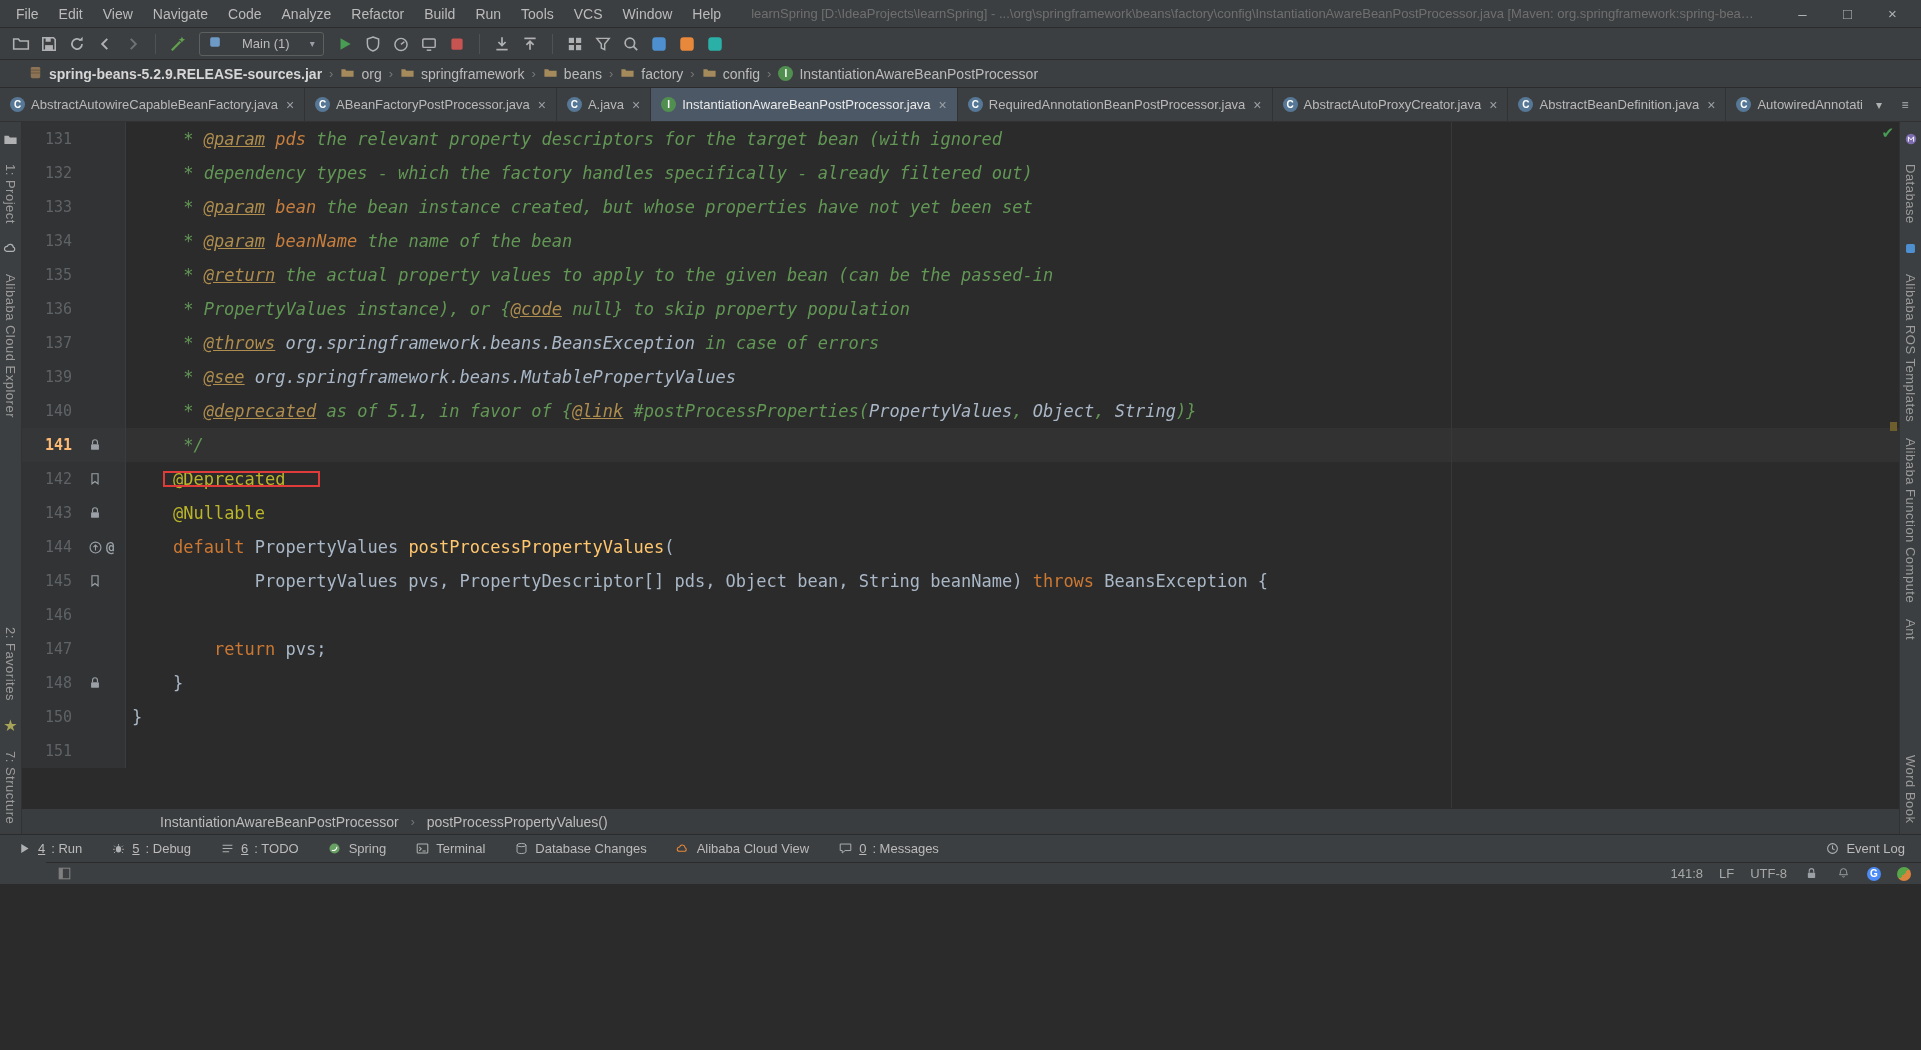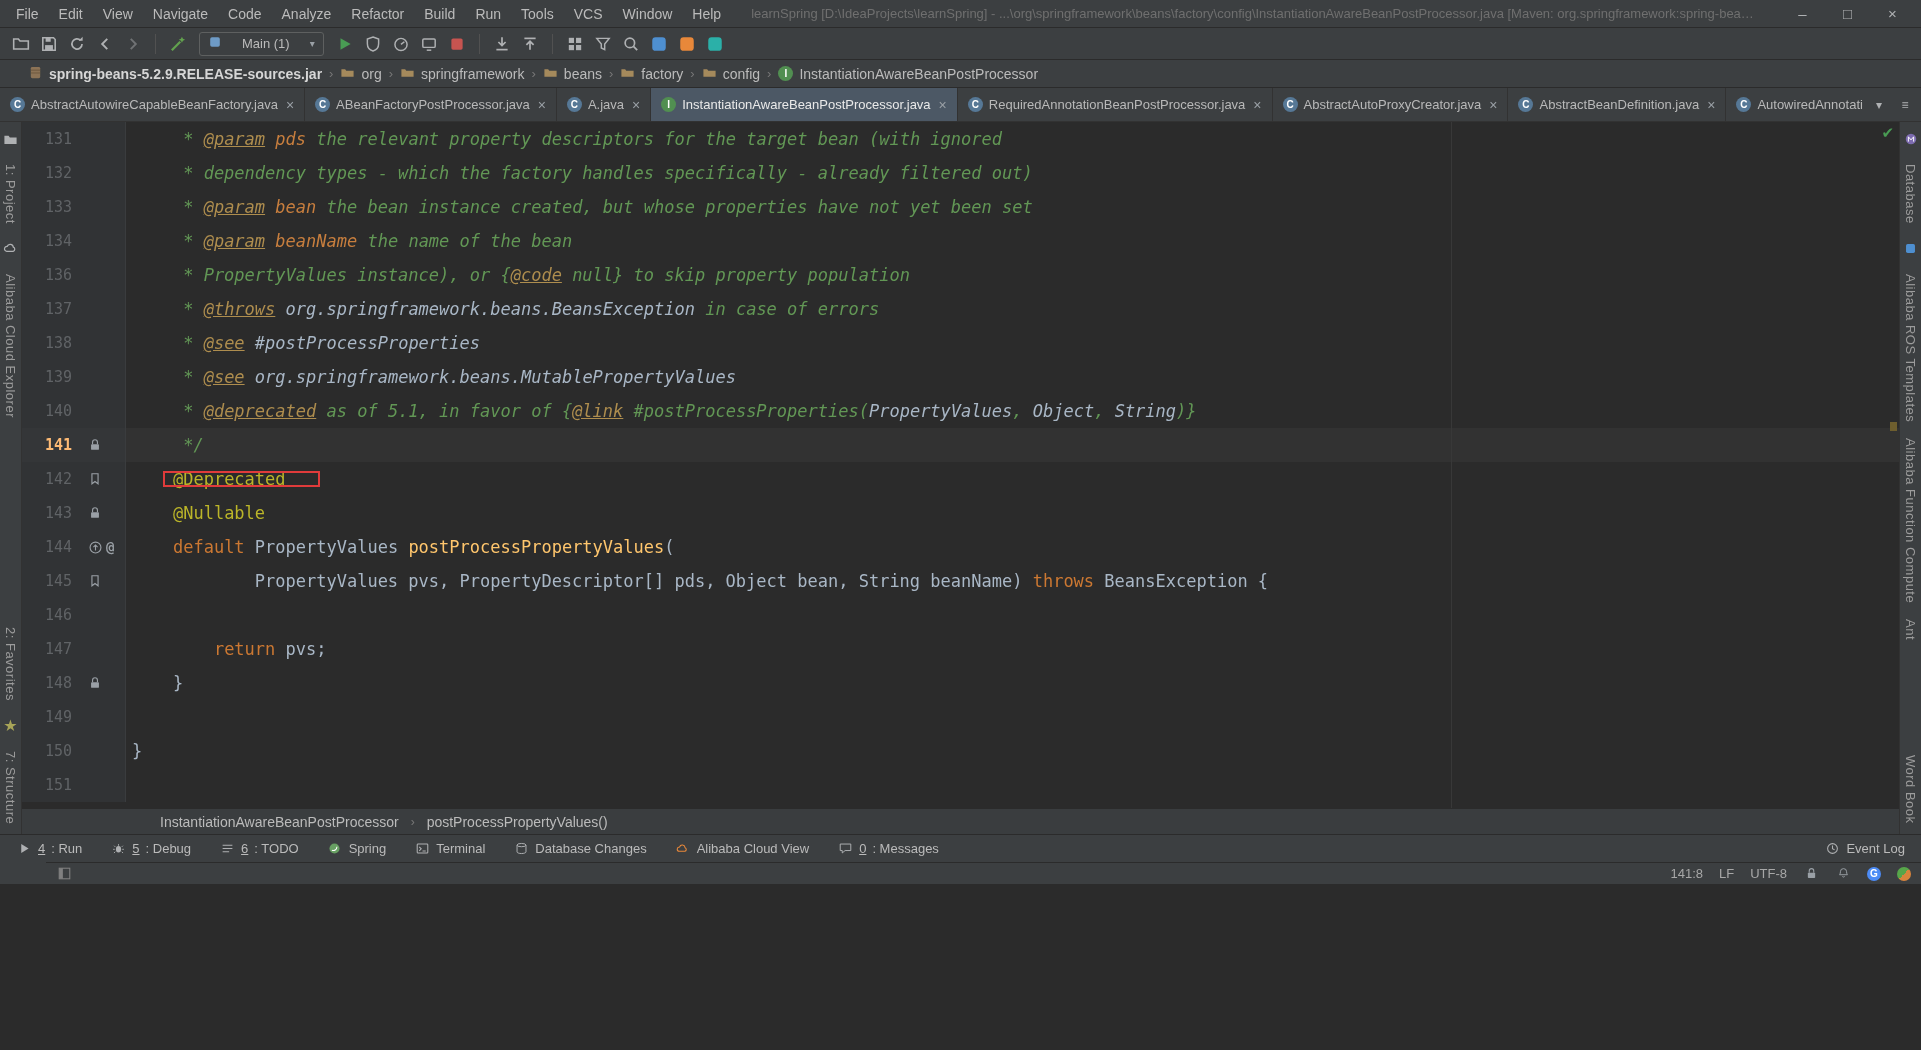--- a/index.html
+++ b/index.html
@@ -370,23 +370,23 @@
         <span class="vlabel">7: Structure</span>
       </div>
 
     <div class="editor-col">
       <div class="editor">
         <div class="code" id="code">
             <div class="cl"><span class="ln">131</span><span class="gic"></span><span class="ct"><span class="sg-doc">     * </span><span class="sg-tag">@param</span><span class="sg-doc"> </span><span class="sg-val">pds</span><span class="sg-doc"> the relevant property descriptors for the target bean (with ignored</span></span></div>
             <div class="cl"><span class="ln">132</span><span class="gic"></span><span class="ct"><span class="sg-doc">     * dependency types - which the factory handles specifically - already filtered out)</span></span></div>
             <div class="cl"><span class="ln">133</span><span class="gic"></span><span class="ct"><span class="sg-doc">     * </span><span class="sg-tag">@param</span><span class="sg-doc"> </span><span class="sg-val">bean</span><span class="sg-doc"> the bean instance created, but whose properties have not yet been set</span></span></div>
             <div class="cl"><span class="ln">134</span><span class="gic"></span><span class="ct"><span class="sg-doc">     * </span><span class="sg-tag">@param</span><span class="sg-doc"> </span><span class="sg-val">beanName</span><span class="sg-doc"> the name of the bean</span></span></div>
+            <div class="cl"><span class="ln">135</span><span class="gic"></span><span class="ct"><span class="sg-doc">     * </span><span class="sg-tag">@return</span><span class="sg-doc"> the actual property values to apply to the given bean (can be the passed-in</span></span></div>
             <div class="cl"><span class="ln">136</span><span class="gic"></span><span class="ct"><span class="sg-doc">     * PropertyValues instance), or {</span><span class="sg-tag">@code</span><span class="sg-doc"> null} to skip property population</span></span></div>
             <div class="cl"><span class="ln">137</span><span class="gic"></span><span class="ct"><span class="sg-doc">     * </span><span class="sg-tag">@throws</span><span class="sg-doc"> </span><span class="sg-ref">org.springframework.beans.BeansException</span><span class="sg-doc"> in case of errors</span></span></div>
-            <div class="cl"><span class="ln">138</span><span class="gic"></span><span class="ct"><span class="sg-doc">     * </span><span class="sg-tag">@see</span><span class="sg-doc"> </span><span class="sg-ref">#postProcessProperties</span></span></div>
             <div class="cl"><span class="ln">139</span><span class="gic"></span><span class="ct"><span class="sg-doc">     * </span><span class="sg-tag">@see</span><span class="sg-doc"> </span><span class="sg-ref">org.springframework.beans.MutablePropertyValues</span></span></div>
             <div class="cl"><span class="ln">140</span><span class="gic"></span><span class="ct"><span class="sg-doc">     * </span><span class="sg-tag">@deprecated</span><span class="sg-doc"> as of 5.1, in favor of {</span><span class="sg-tag">@link</span><span class="sg-doc"> #postProcessProperties(</span><span class="sg-ref">PropertyValues</span><span class="sg-doc">, </span><span class="sg-ref">Object</span><span class="sg-doc">, </span><span class="sg-ref">String</span><span class="sg-doc">)}</span></span></div>
             <div class="cl active"><span class="ln">141</span><span class="gic"><span class="ico"><svg width="14" height="14" viewBox="0 0 16 16">
                     <rect x="3.5" y="7" width="9" height="6.5" rx="1" fill="#9AA0A6"></rect>
                     <path d="M5.2 7V4.8a2.8 2.8 0 0 1 5.6 0V7" fill="none" stroke="#9AA0A6" stroke-width="1.3"></path>
                   </svg></span></span><span class="ct"><span class="sg-doc">     */</span></span></div>
             <div class="cl"><span class="ln">142</span><span class="gic"><span class="ico"><svg width="14" height="14" viewBox="0 0 16 16">
                     <path d="M4.5 2h7v11.5L8 10.8l-3.5 2.7z" fill="none" stroke="#9AA0A6" stroke-width="1.3"></path>
                   </svg></span></span><span class="ct"><span class="sg-pln">    </span><span class="sg-ann redbox">@Deprecated</span></span></div>
             <div class="cl"><span class="ln">143</span><span class="gic"><span class="ico"><svg width="14" height="14" viewBox="0 0 16 16">
@@ -399,21 +399,20 @@
                   </svg></span><span class="at-glyph">@</span></span><span class="ct"><span class="sg-pln">    </span><span class="sg-kw">default</span><span class="sg-pln"> PropertyValues </span><span class="sg-mth">postProcessPropertyValues</span><span class="sg-pln">(</span></span></div>
             <div class="cl"><span class="ln">145</span><span class="gic"><span class="ico"><svg width="14" height="14" viewBox="0 0 16 16">
                     <path d="M4.5 2h7v11.5L8 10.8l-3.5 2.7z" fill="none" stroke="#9AA0A6" stroke-width="1.3"></path>
                   </svg></span></span><span class="ct"><span class="sg-pln">            PropertyValues pvs, PropertyDescriptor[] pds, Object bean, String beanName) </span><span class="sg-kw">throws</span><span class="sg-pln"> BeansException {</span></span></div>
             <div class="cl"><span class="ln">146</span><span class="gic"></span><span class="ct"></span></div>
             <div class="cl"><span class="ln">147</span><span class="gic"></span><span class="ct"><span class="sg-pln">        </span><span class="sg-kw">return</span><span class="sg-pln"> pvs;</span></span></div>
             <div class="cl"><span class="ln">148</span><span class="gic"><span class="ico"><svg width="14" height="14" viewBox="0 0 16 16">
                     <rect x="3.5" y="7" width="9" height="6.5" rx="1" fill="#9AA0A6"></rect>
                     <path d="M5.2 7V4.8a2.8 2.8 0 0 1 5.6 0V7" fill="none" stroke="#9AA0A6" stroke-width="1.3"></path>
                   </svg></span></span><span class="ct"><span class="sg-pln">    }</span></span></div>
-            <div class="cl"><span class="ln">149</span><span class="gic"></span><span class="ct"></span></div>
             <div class="cl"><span class="ln">150</span><span class="gic"></span><span class="ct"><span class="sg-pln">}</span></span></div>
             <div class="cl"><span class="ln">151</span><span class="gic"></span><span class="ct"></span></div>
           </div>
         <div class="margin-guide"></div>
         <div class="ok-check" id="ok-check">✔</div>
         <div class="stripe-mark"></div>
       </div>
       <div class="ed-crumbs" id="ed-crumbs">
           <span>InstantiationAwareBeanPostProcessor</span>
           <span class="crumb-sep">›</span>

